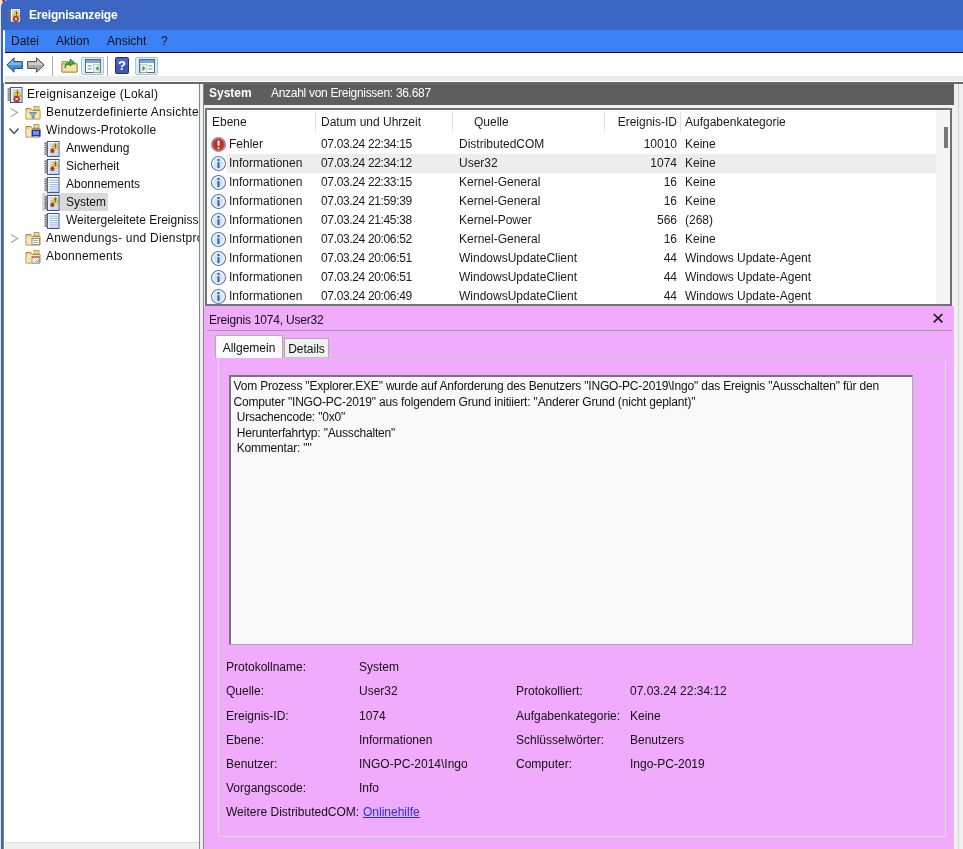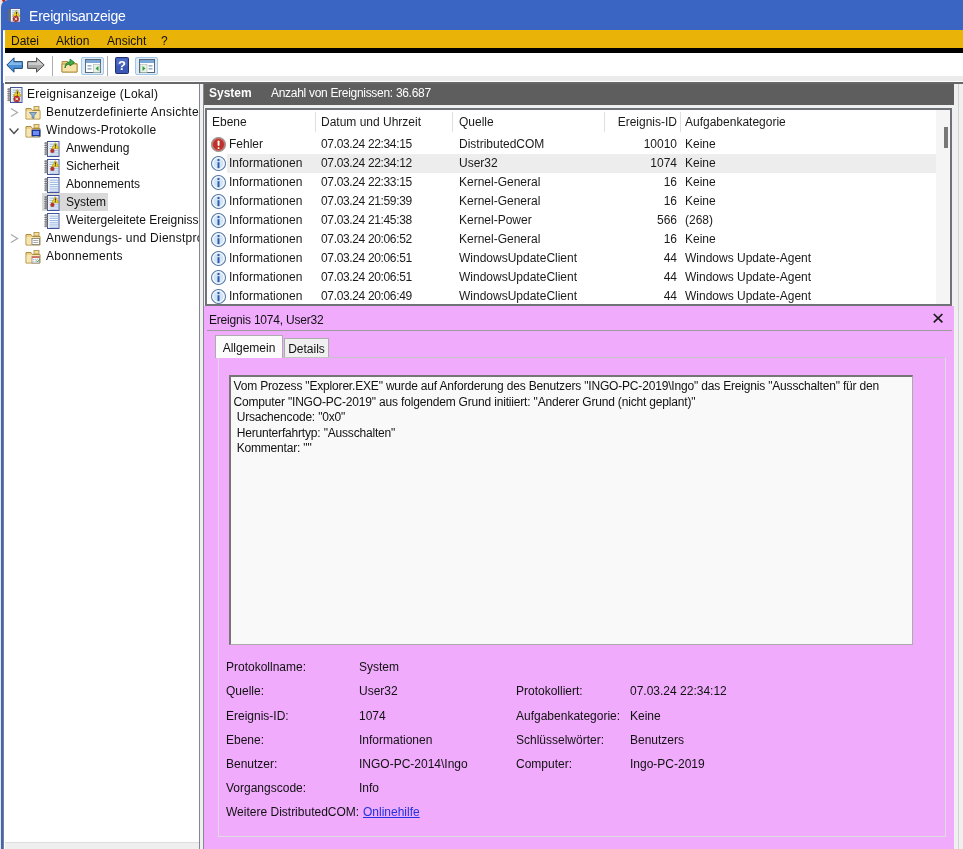--- a/index.html
+++ b/index.html
@@ -3,23 +3,23 @@
 <meta charset="utf-8">
 <style>
   * { margin:0; padding:0; box-sizing:border-box; }
   html,body { width:963px; height:849px; overflow:hidden; }
   body { font-family:"Liberation Sans", sans-serif; background:#e9e7e4; }
   .abs { position:absolute; }
   #stage { position:relative; width:963px; height:849px; overflow:hidden; }
   #win { position:absolute; left:5px; top:0; width:958px; height:849px; background:#fff; }
   #titlebar { position:absolute; left:-4px; top:0; width:962px; height:30px;
               background:#3a65c2; border-top-left-radius:7px; color:#fff; }
-  #title-text { position:absolute; left:28px; top:8px; font-size:14px; letter-spacing:-0.2px; color:#fff; }
-  #menubar { position:absolute; left:0; top:30px; width:958px; height:23px; background:#eab308;
-             border-bottom:5px solid #000000; font-size:12px; color:#111; }
+  #title-text { position:absolute; left:28px; top:8px; font-size:12px; letter-spacing:-0.2px; color:#fff;font-weight:bold; }
+  #menubar { position:absolute; left:0; top:30px; width:958px; height:23px; background:#3b82f6;
+             border-bottom:1px solid #000000; font-size:12px; color:#111; }
   .menuitem { position:absolute; top:4px; }
   #toolbar { position:absolute; left:0; top:53px; width:958px; height:23px; background:#fff; }
   .tbsep { position:absolute; top:3px; width:1px; height:20px; background:#acacac; }
   .tbbtn { position:absolute; top:4px; width:23px; height:17.5px; background:#dcebf7;
            border:1px solid #a2c6e5; border-radius:2px; }
   #tree { position:absolute; left:0; top:83px; width:194.5px; height:766px; background:#fff;
           border-right:1px solid #828790; font-size:12px; color:#111; overflow:hidden; }
   .trow { position:absolute; left:0; width:196px; height:18px; line-height:18px; white-space:nowrap; }
   #treehsb { position:absolute; left:0; top:842px; width:194px; height:7px; background:#efefef;
              border-top:1px solid #dcdcdc; }
@@ -294,21 +294,21 @@
           <b style="position:absolute;left:6px;">System</b>
           <span style="position:absolute;left:68px;letter-spacing:-0.3px;">Anzahl von Ereignissen: 36.687</span>
         </div>
       <div id="listbox">
         <div class="abs" style="left:729px;top:0;width:14px;height:194px;background:#f5f5f5;"></div>
         <div class="abs" style="left:737px;top:17px;width:4px;height:21px;background:#787878;"></div>
 
         <div class="lrow" style="top:1px;height:23px;line-height:23px;">
           <span class="abs" style="left:5px;">Ebene</span>
           <span class="abs" style="left:114px;">Datum und Uhrzeit</span>
-          <span class="abs" style="left:252px;">Quelle</span>
+          <span class="abs" style="left:267px;">Quelle</span>
           <span class="abs" style="left:390px;width:80px;text-align:right;">Ereignis-ID</span>
           <span class="abs" style="left:478px;">Aufgabenkategorie</span>
         </div>
         <div class="hsepv" style="left:108px;"></div>
         <div class="hsepv" style="left:245px;"></div>
         <div class="hsepv" style="left:397px;"></div>
         <div class="hsepv" style="left:473px;"></div>
         <div class="lrow" style="top:25px;">
           <svg class="abs" style="left:4px;top:2px;" width="15" height="15">
               <use href="#errico"></use>

